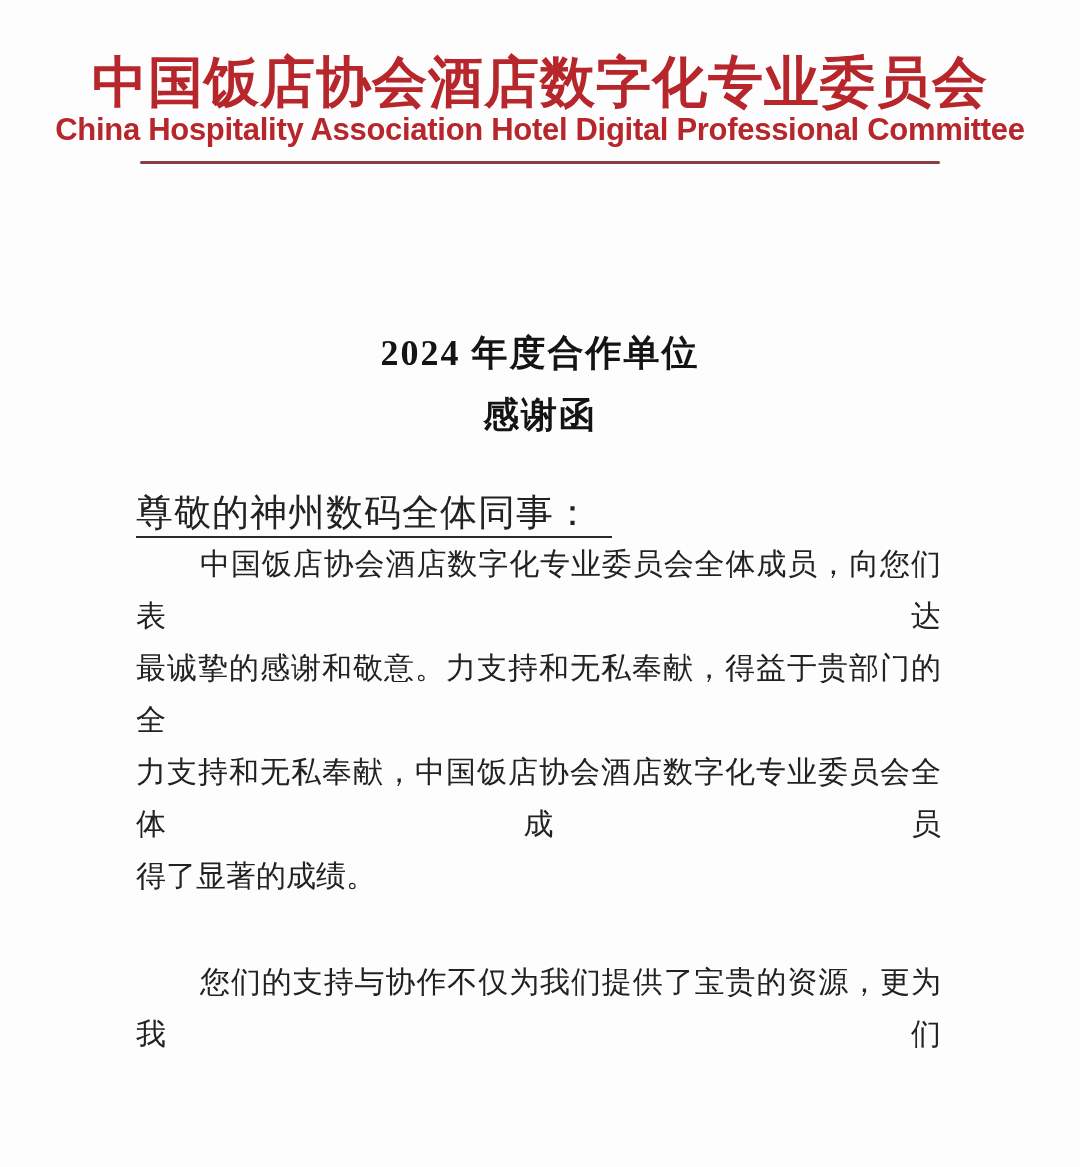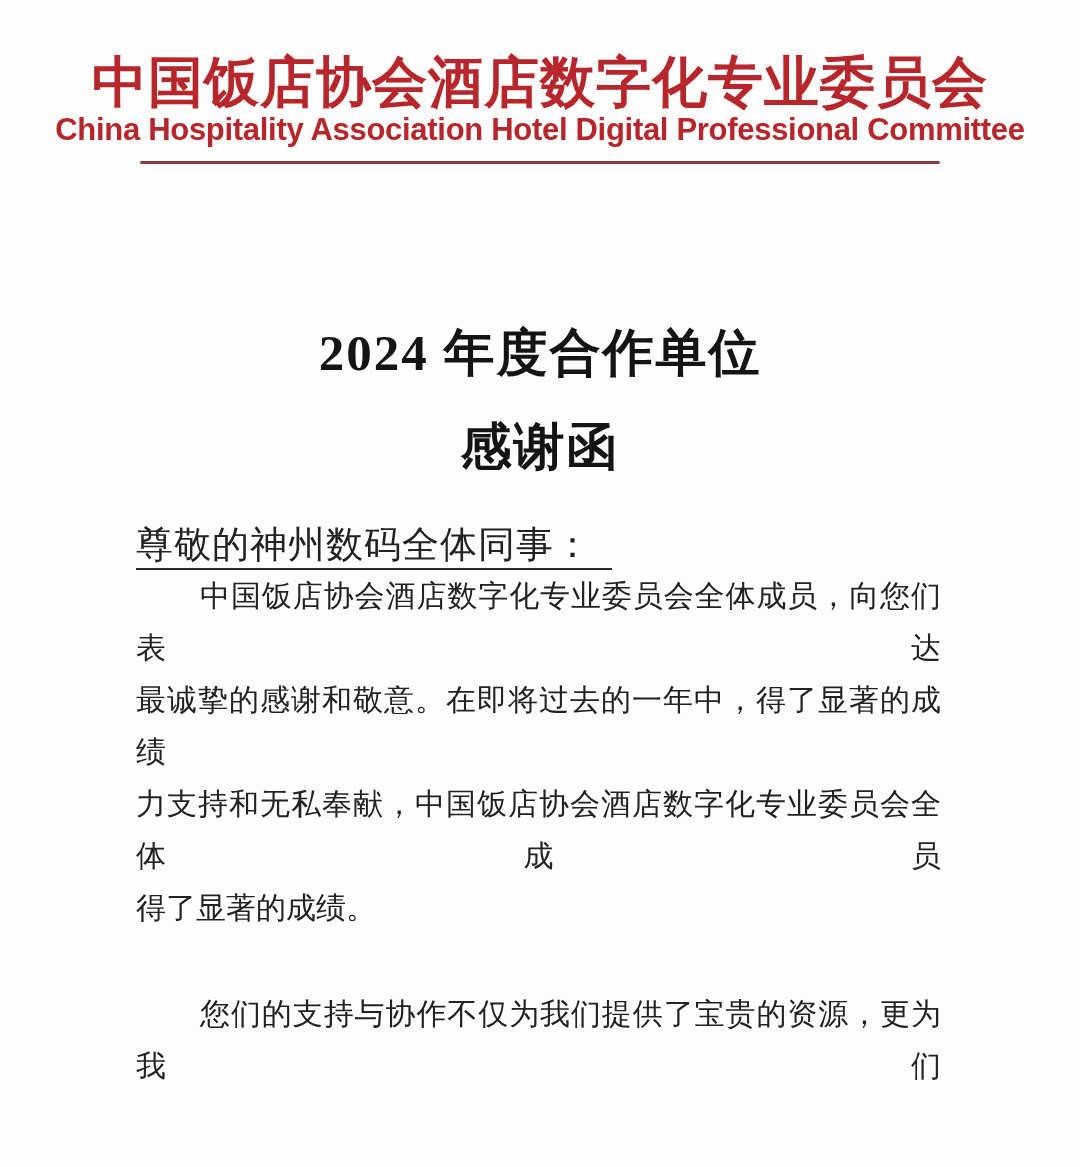--- a/index.html
+++ b/index.html
@@ -50,24 +50,23 @@
   }
 
   
   .letter-title {
     margin-top: 158px;
     text-align: center;
     font-weight: bold;
     color: #141414;
   }
   .letter-title .t-line {
-    font-size: 51px;
+    font-size: 36px;
     line-height: 62px;
     letter-spacing: 2px;
-    margin-top: 32px;
   }
 
   
   .letter-body {
     margin-left: 136px;
     width: 805px;
     font-size: 30px;
     color: #222;
   }
   .salutation-row {
@@ -119,21 +118,21 @@
 
   <div class="letter-body">
 
     <div class="salutation-row">
       <span class="salutation">尊敬的神州数码全体同事：</span>
     </div>
 
 
     <div class="para para-1">
       <div class="line first">中国饭店协会酒店数字化专业委员会全体成员，向您们表达</div>
-      <div class="line">最诚挚的感谢和敬意。在即将过去的一年中，得了显著的成绩</div>
+      <div class="line">最诚挚的感谢和敬意。力支持和无私奉献，得益于贵部门的全</div>
       <div class="line">力支持和无私奉献，中国饭店协会酒店数字化专业委员会全体成员</div>
       <div class="line para-end">得了显著的成绩。</div>
     </div>
 
     <div class="para para-2">
       <div class="line first">您们的支持与协作不仅为我们提供了宝贵的资源，更为我们</div>
 
     </div>
 
   </div>

